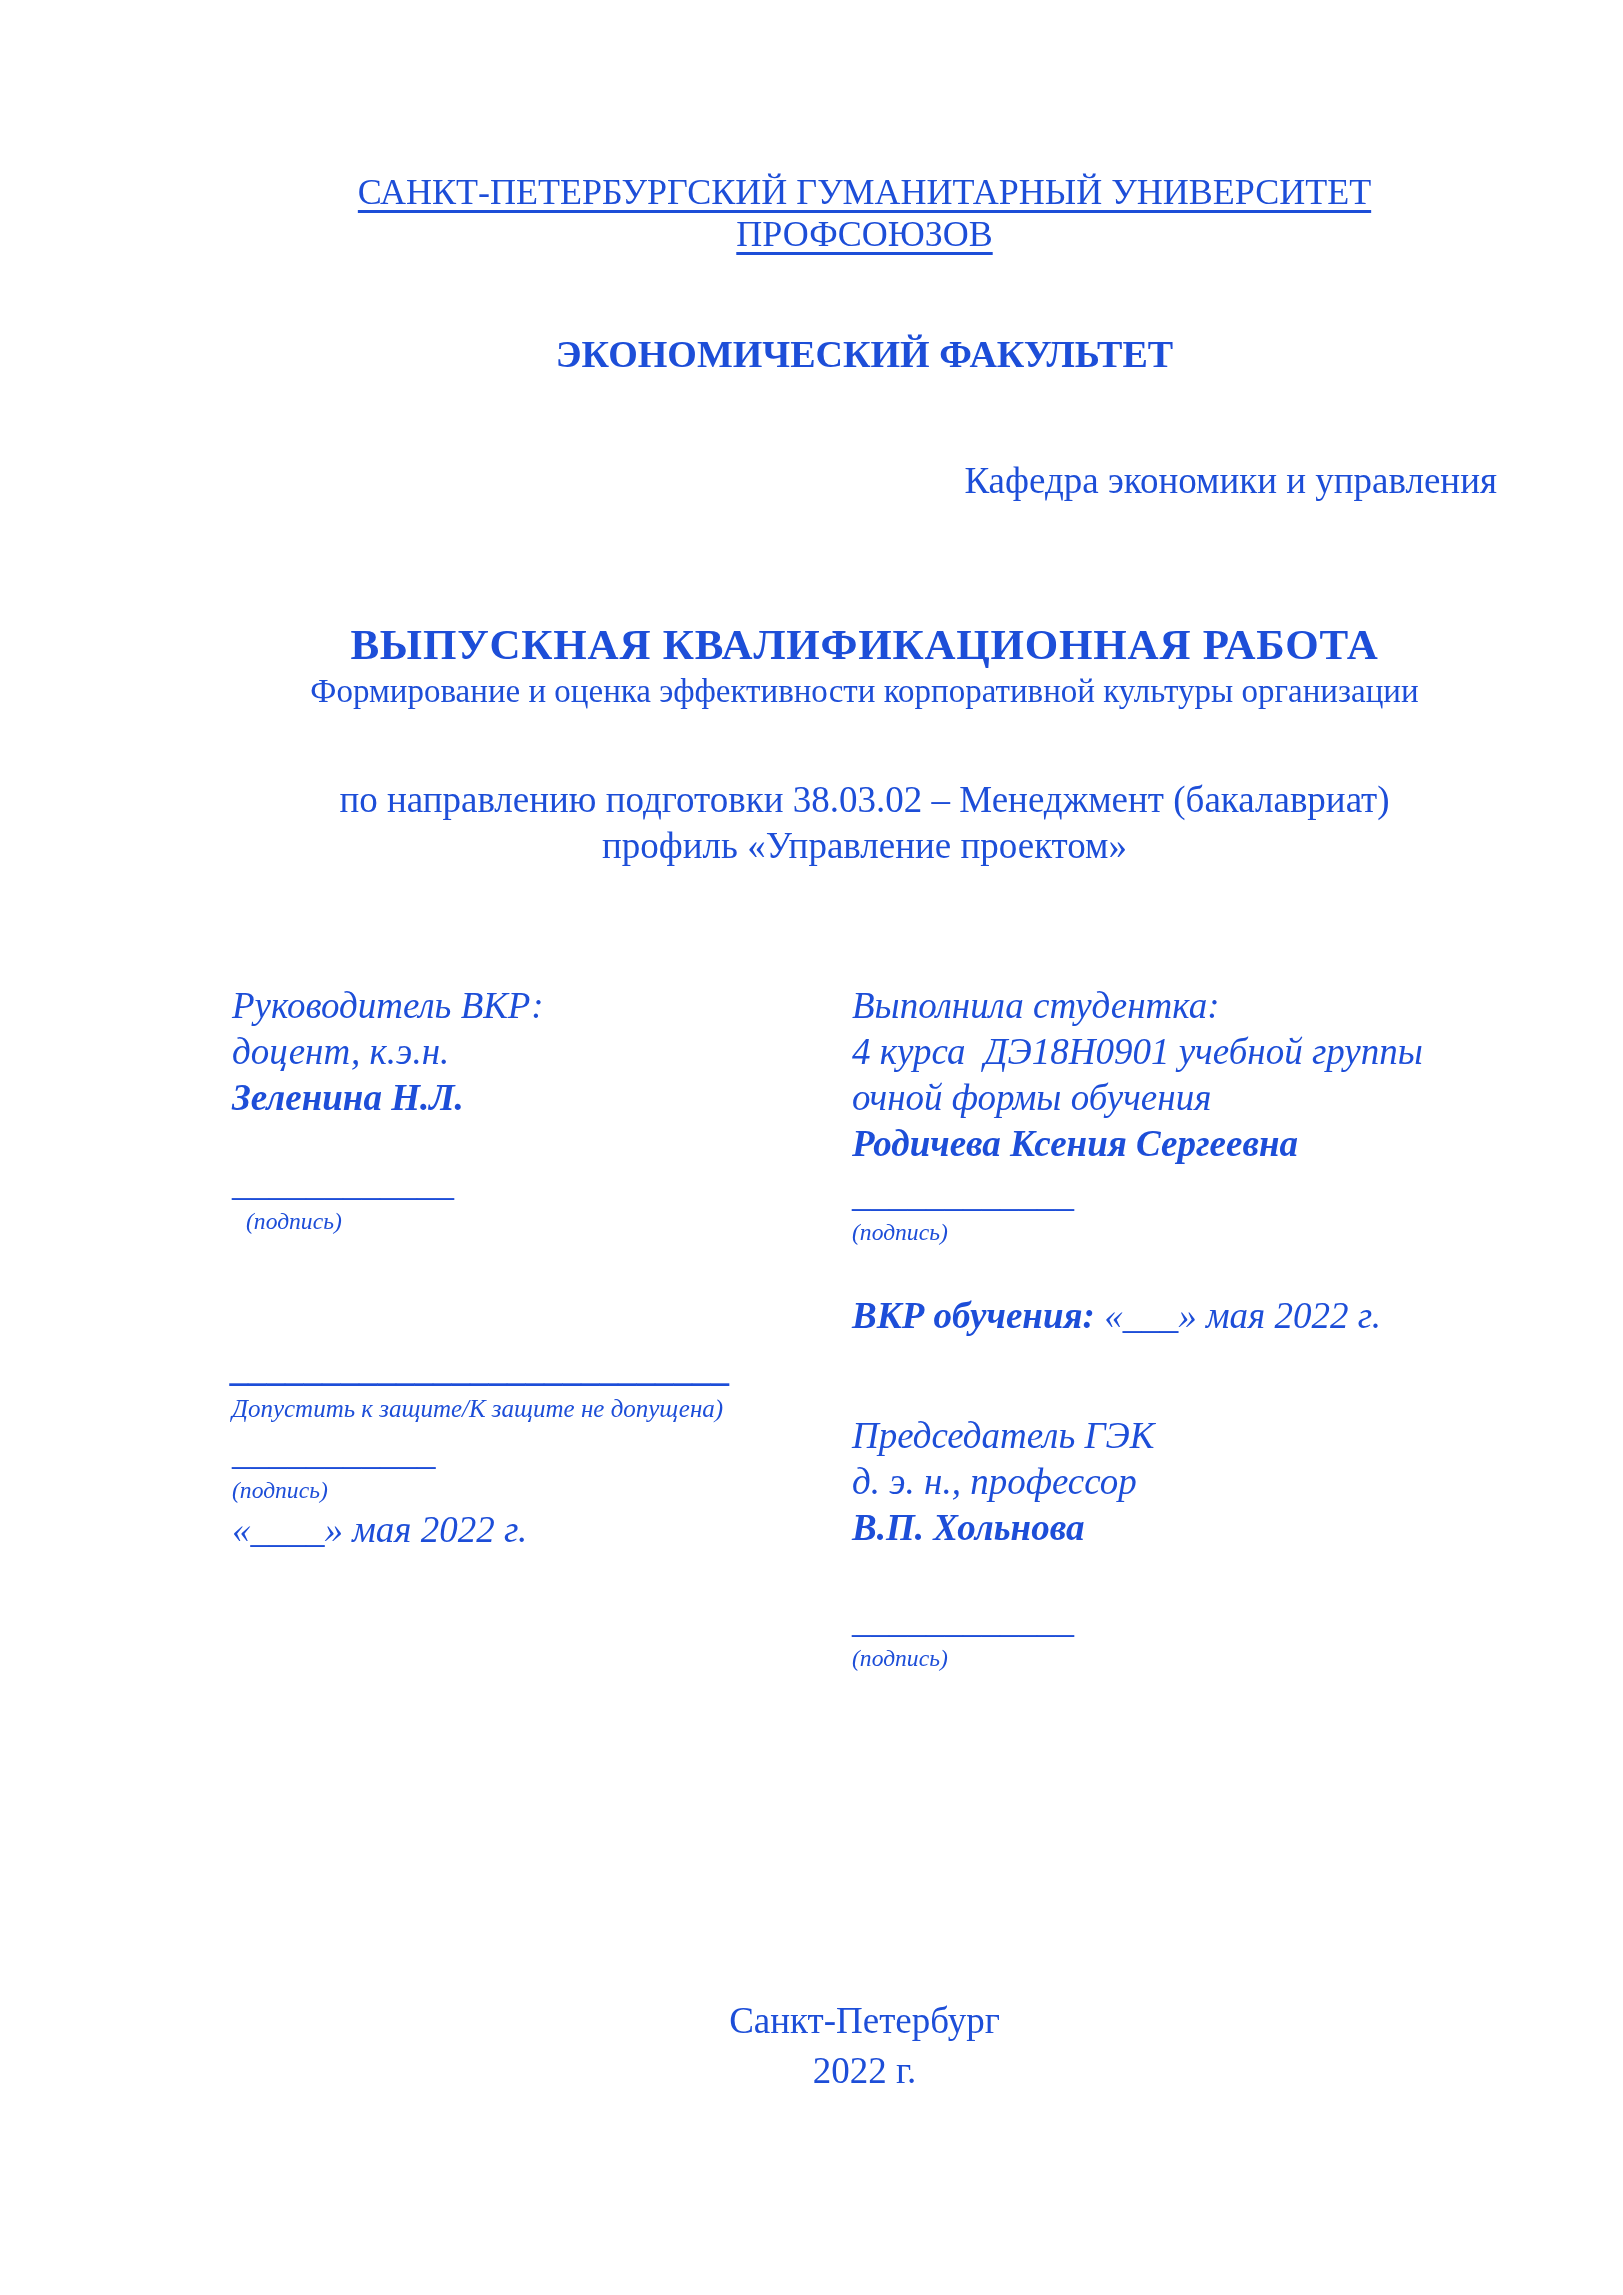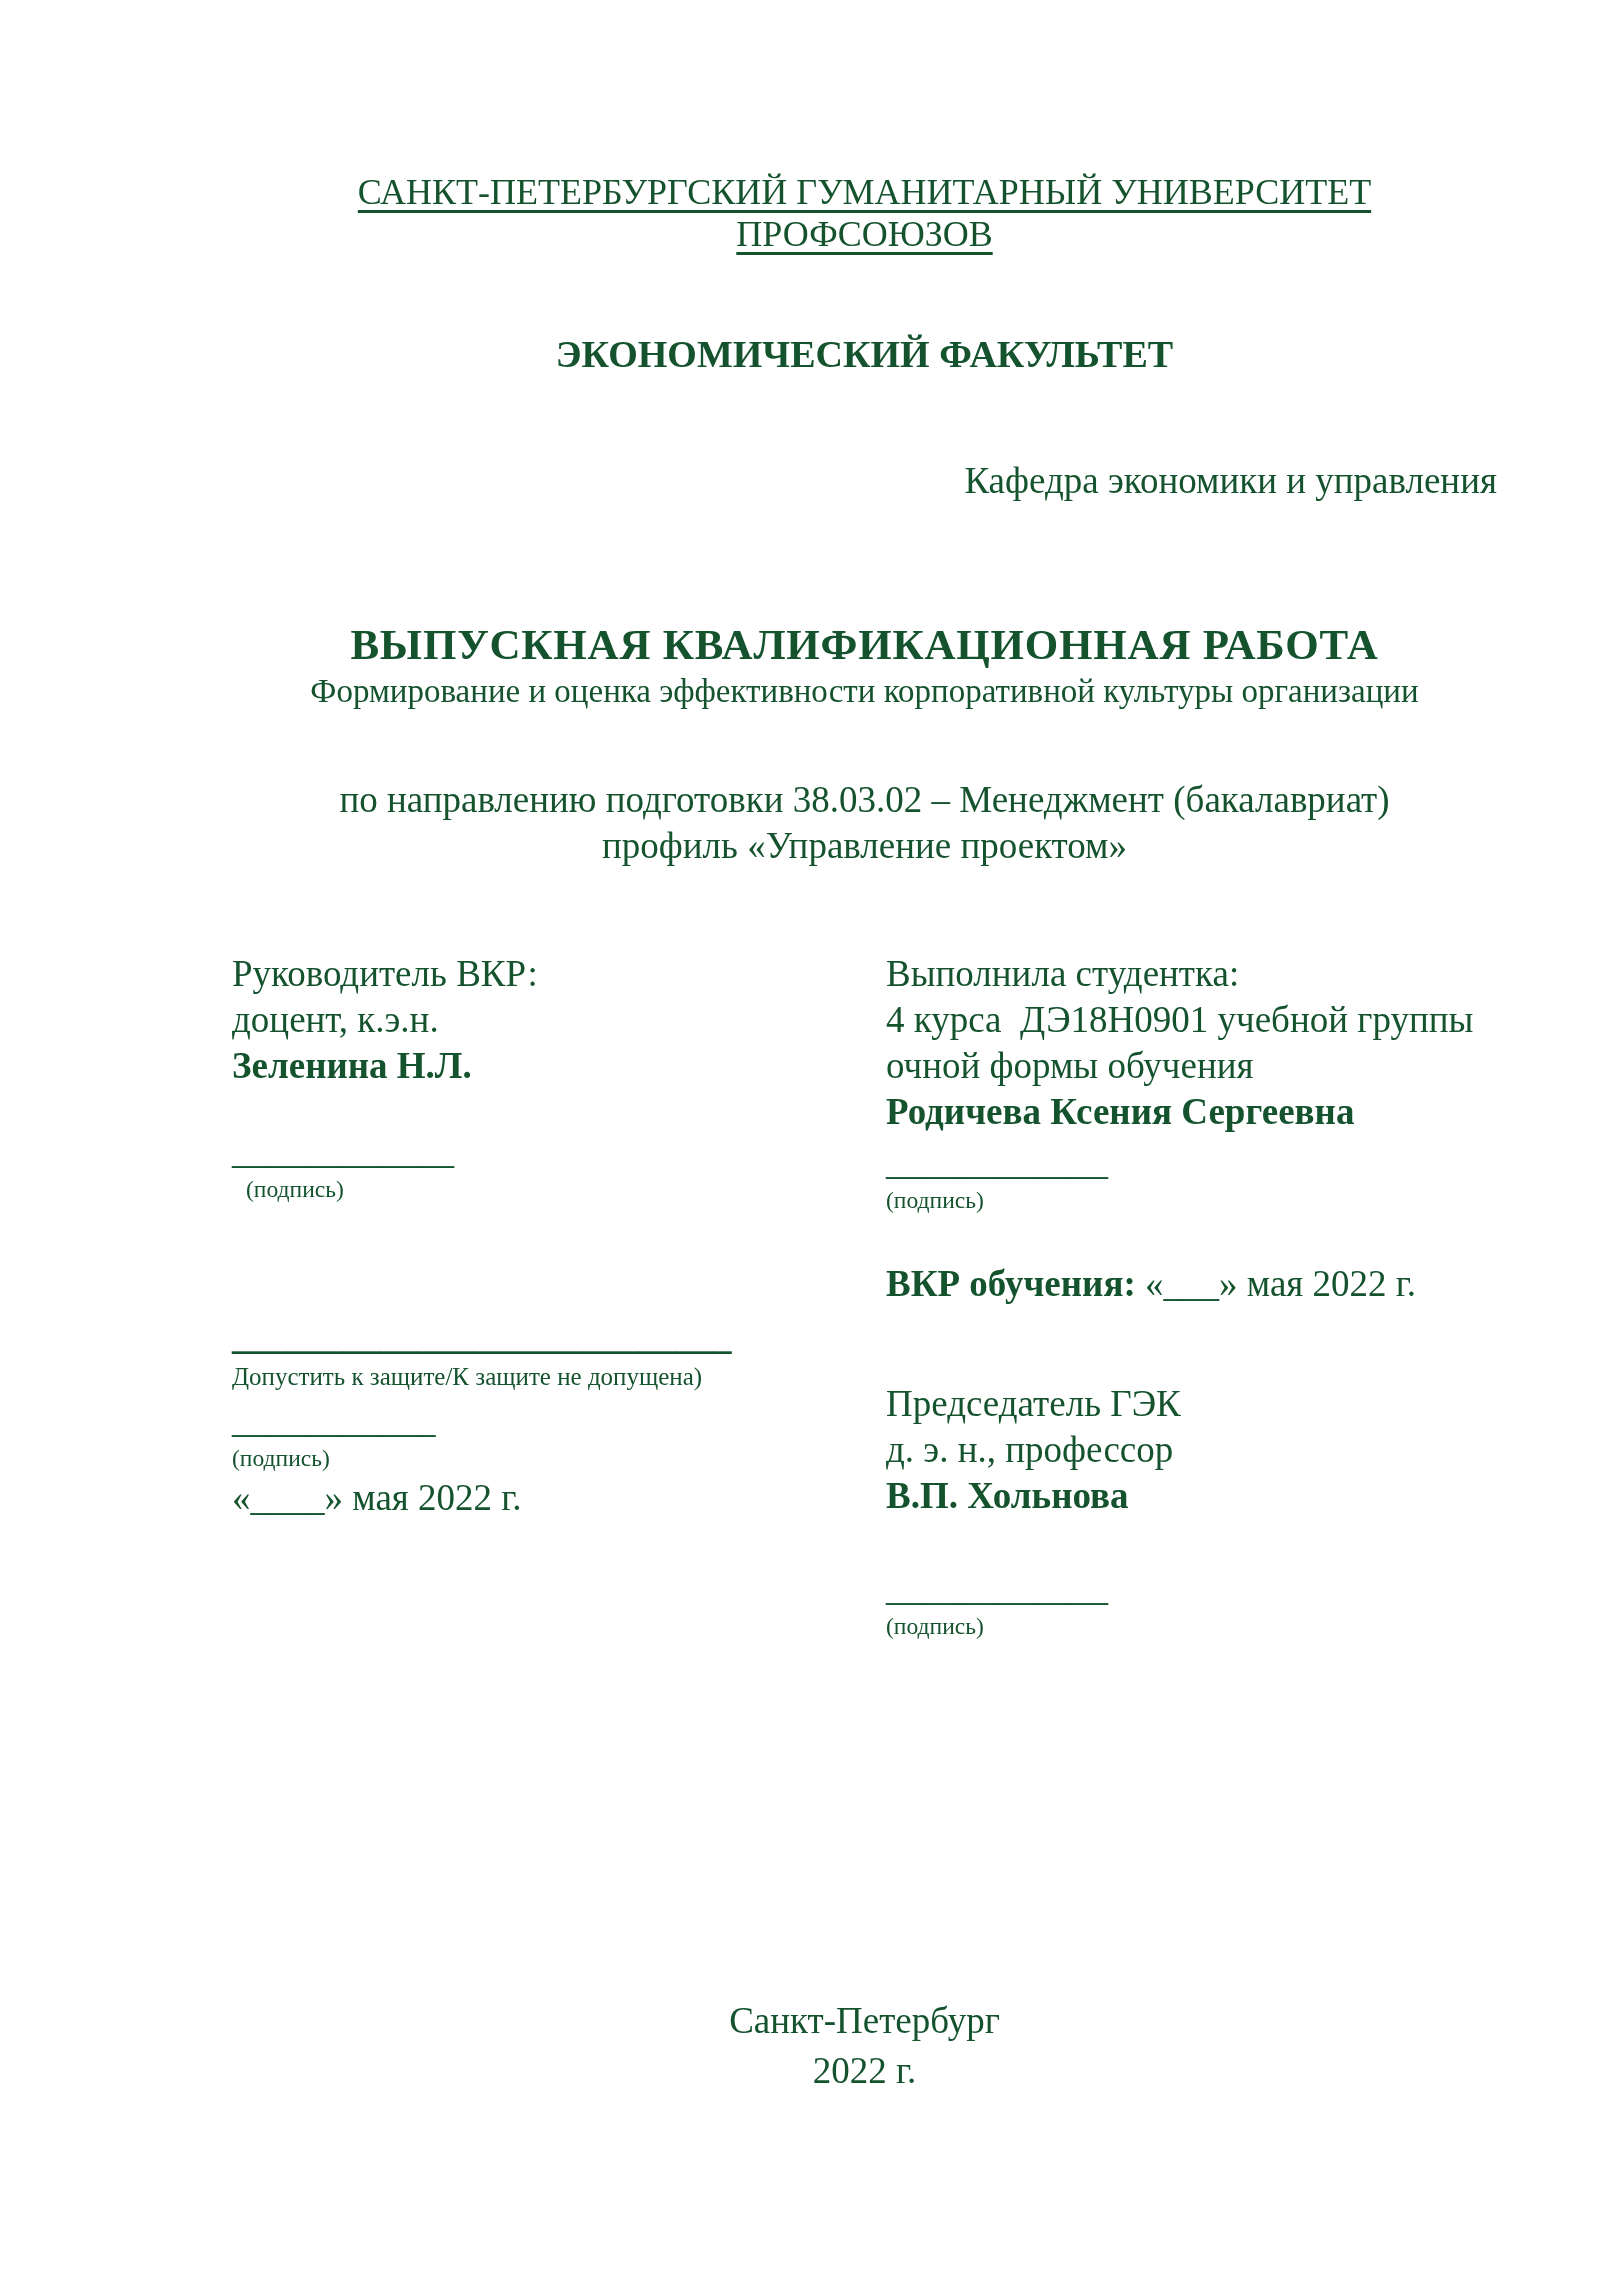--- a/index.html
+++ b/index.html
@@ -6,21 +6,21 @@
     margin: 0;
     padding: 0;
     background: #ffffff;
   }
   .page {
     position: relative;
     width: 1623px;
     height: 2295px;
     margin: 0 auto;
     background: #ffffff;
-    color: #14532d;
+    color: #1d4ed8;
     font-family: "Liberation Serif", "DejaVu Serif", serif;
     font-size: 37px;
     box-sizing: border-box;
     padding: 171px 126px 0 232px;
     overflow: hidden;
   }
   .bold   { font-weight: bold; }
 
   .university {
     text-align: center;
@@ -54,25 +54,25 @@
     padding: 0 47px;
   }
   .program {
     margin-top: 63px;
     text-align: center;
     font-size: 37px;
     line-height: 1.35;
   }
 
   .columns {
-    margin-top: 82px;
+    margin-top: 114px;
     display: grid;
     grid-template-columns: 620px 612px;
-    column-gap: 34px;
     align-items: start;
+    font-style: italic;
   }
   .col { font-size: 37px; }
   .line { line-height: 46px; white-space: pre-wrap; }
   .justify-block {
     text-align: justify;
     text-align-last: left;
     line-height: 46px;
   }
   .sig-line {
     line-height: 46px;

